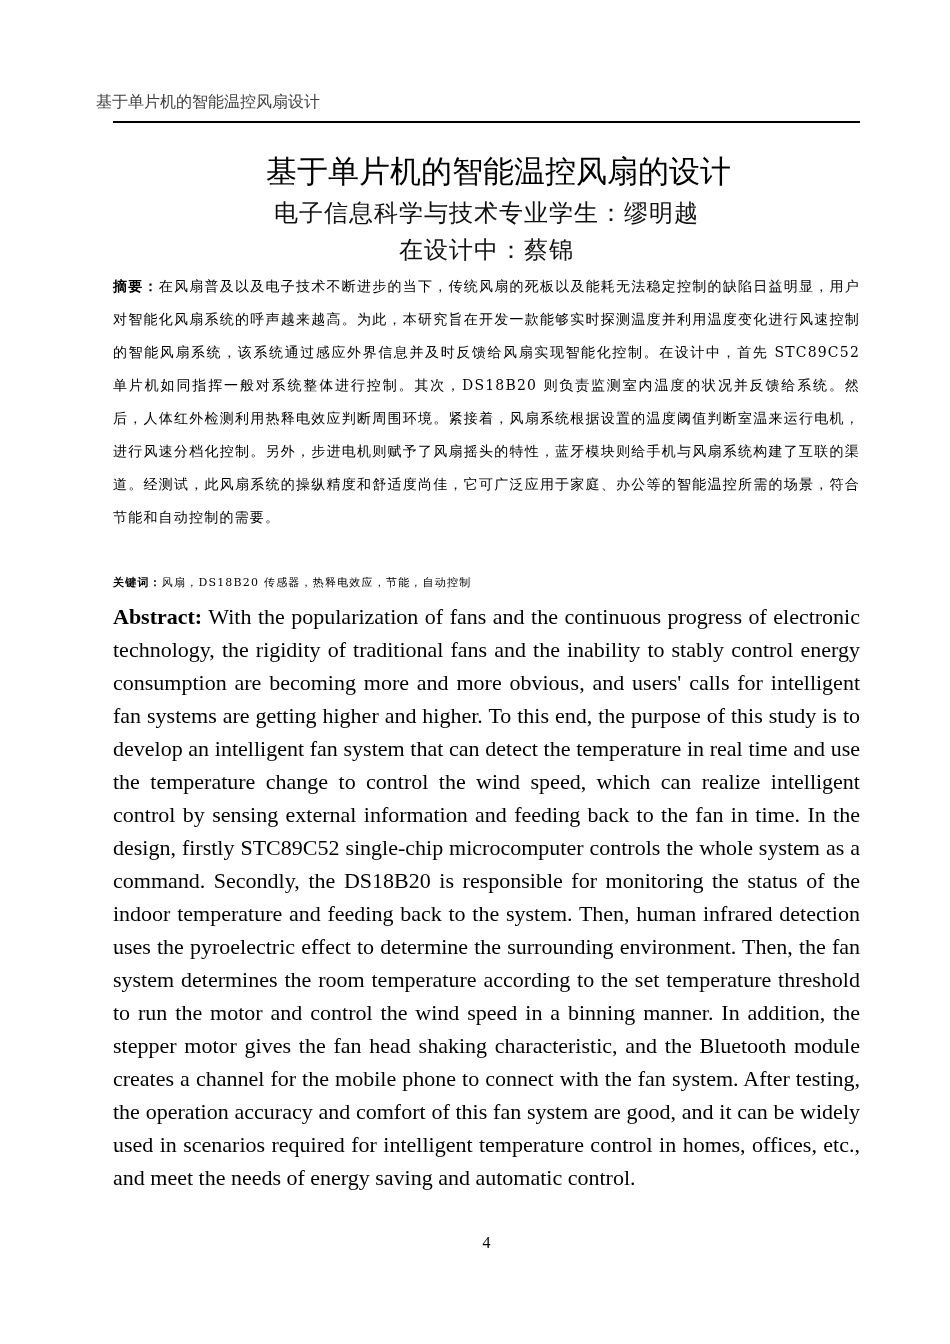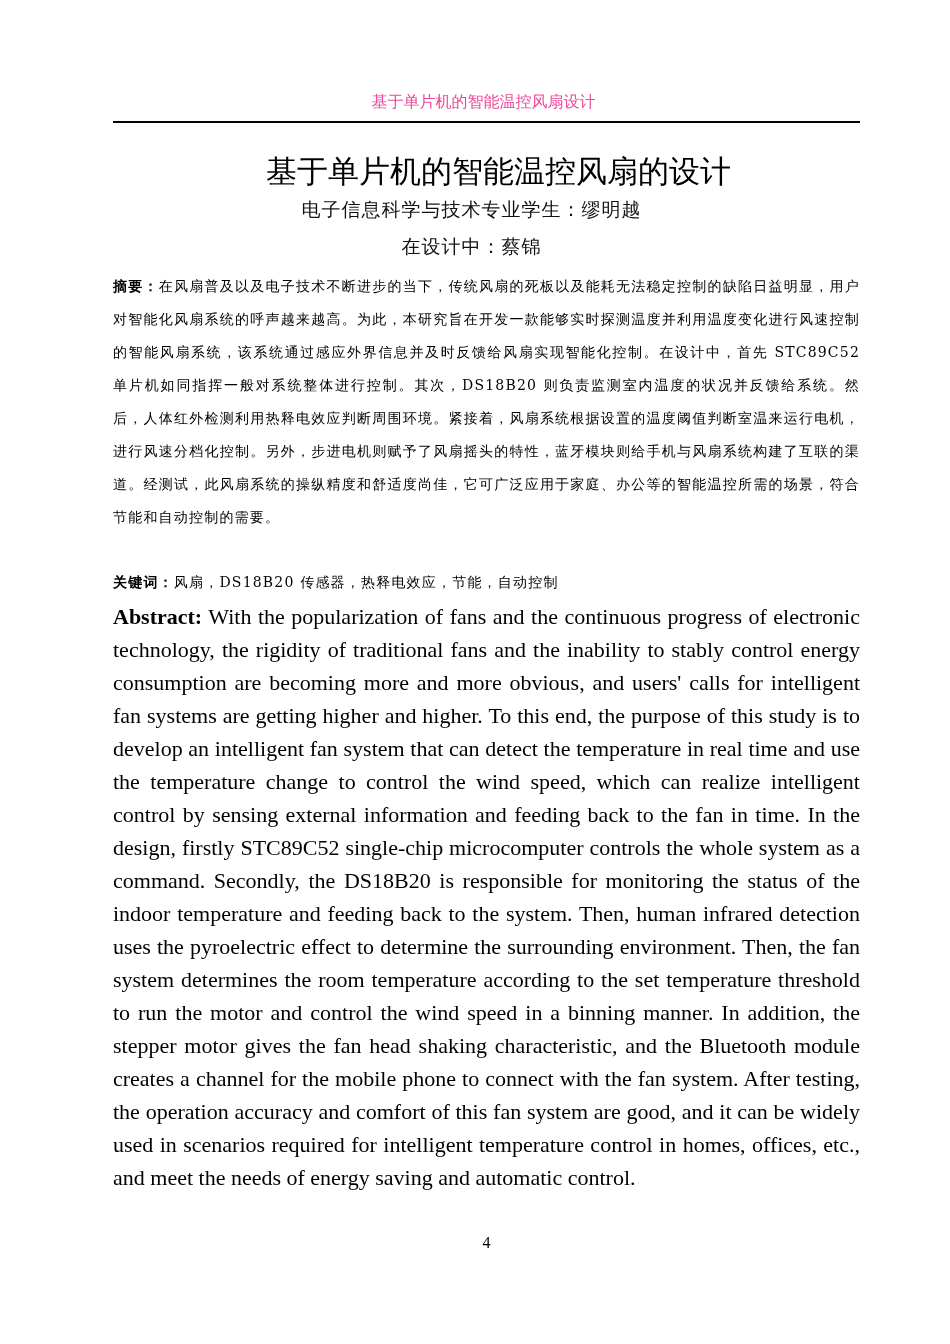--- a/index.html
+++ b/index.html
@@ -1,40 +1,40 @@
 <!DOCTYPE html>
 <html><head>
   <meta charset="utf-8">
   <style>
     html, body { margin: 0; padding: 0; background: #ffffff; }
     body { width: 950px; height: 1344px; position: relative; overflow: hidden; color: #000; }
     .page { position: absolute; left: 0; top: 0; width: 950px; height: 1344px; background: #fff; }
     .running-header {
-      position: absolute; left: 110px; width: 747px; top: 92px;
-      text-align: center; font-family: "DejaVu Sans", sans-serif; font-size: 16px; color: #ec4899;
+      position: absolute; left: 96px; width: 747px; top: 92px;
+      font-family: "DejaVu Sans", sans-serif; font-size: 16px; color: #404040;
     }
     .header-rule { position: absolute; left: 113px; width: 747px; top: 121px; height: 0; border-top: 2px solid #000; }
     .title {
       position: absolute; left: 113px; width: 747px; top: 138px;
       text-align: center; font-family: "DejaVu Sans", sans-serif; font-size: 31px; line-height: 42px; font-weight: normal;
     }
     .author, .advisor {
-      position: absolute; left: 98px; width: 747px; text-align: center;
-      font-family: Liberation Sans, sans-serif; font-size: 19px; letter-spacing: 1px; color: #111;
+      position: absolute; left: 113px; width: 747px; text-align: center;
+      font-family: Liberation Sans, sans-serif; font-size: 24px; letter-spacing: 1px; color: #111;
     }
     .author { top: 197px; }
     .advisor { top: 234px; }
     .cn-abstract {
       position: absolute; left: 113px; width: 747px; top: 270px;
       font-family: "DejaVu Serif", serif; font-size: 14px; line-height: 33px;
       text-align: justify; letter-spacing: 1.2px;
     }
     .cn-keywords {
       position: absolute; left: 113px; width: 747px; top: 566px;
-      font-family: "DejaVu Serif", serif; font-size: 14px; line-height: 33px; letter-spacing: 1.2px;
+      font-family: "DejaVu Serif", serif; font-size: 11px; line-height: 33px; letter-spacing: 1.2px;
     }
     .bold { font-weight: bold; }
     .en-abstract {
       position: absolute; left: 113px; width: 747px; top: 600px;
       font-family: "Liberation Serif", serif; font-size: 22px; line-height: 33px;
       text-align: justify;
     }
     .en-keywords {
       position: absolute; left: 113px; width: 747px; top: 1130px;
       font-family: "Liberation Serif", serif; font-size: 18.6px; line-height: 33px;

